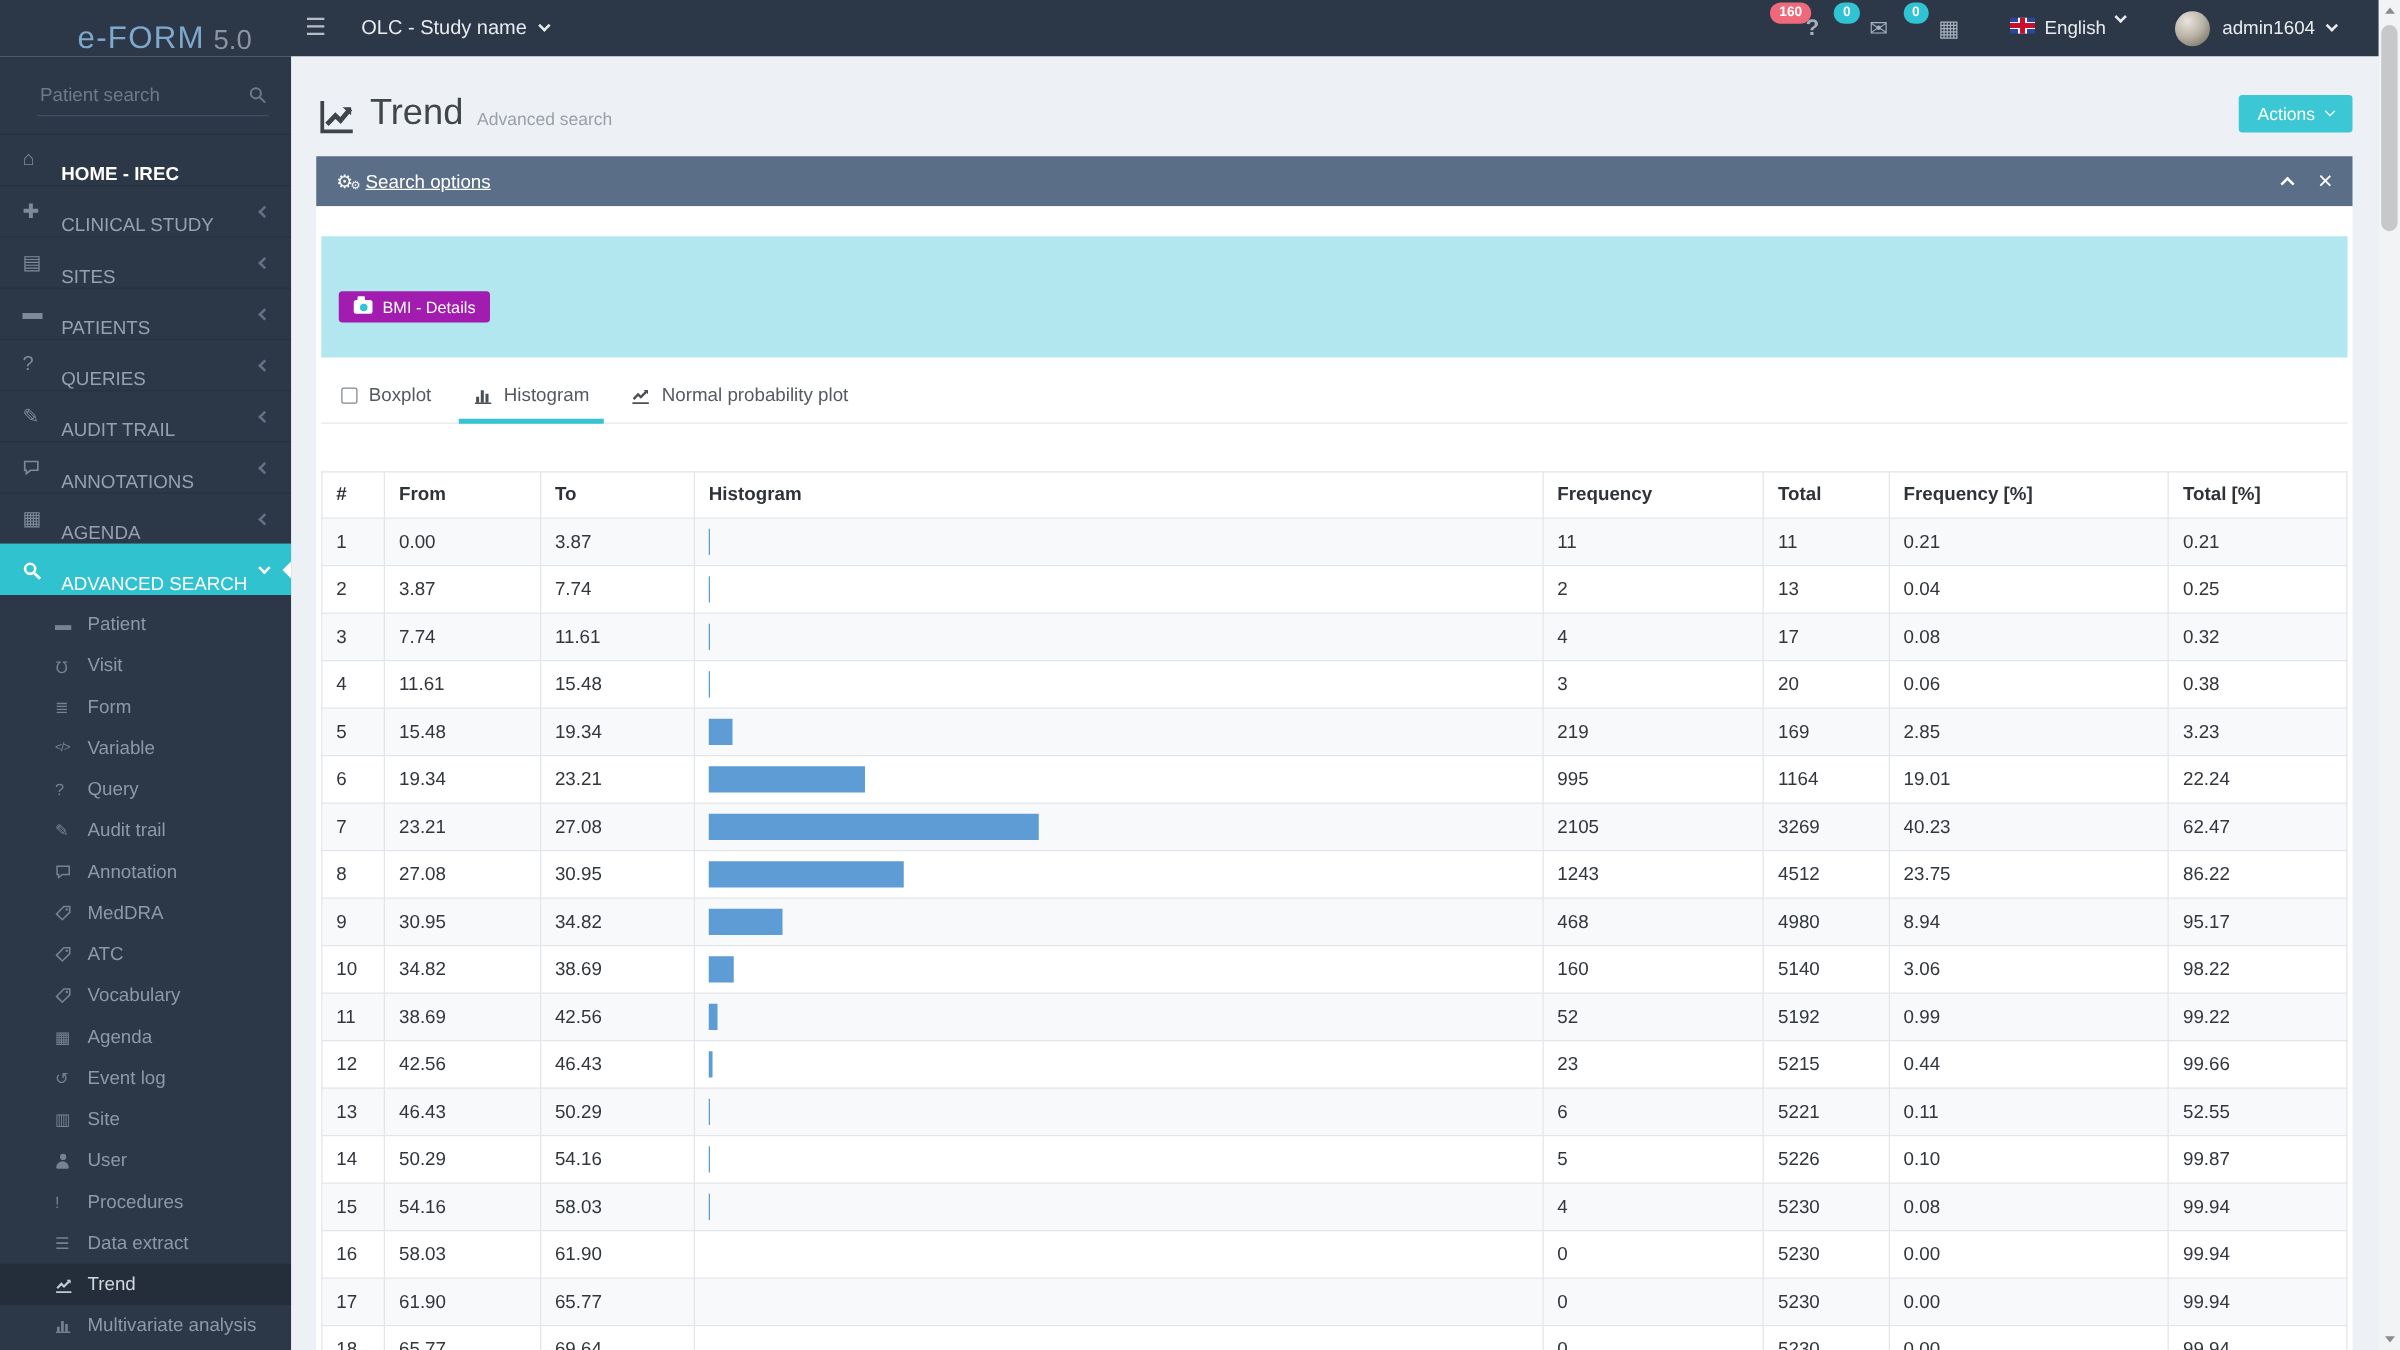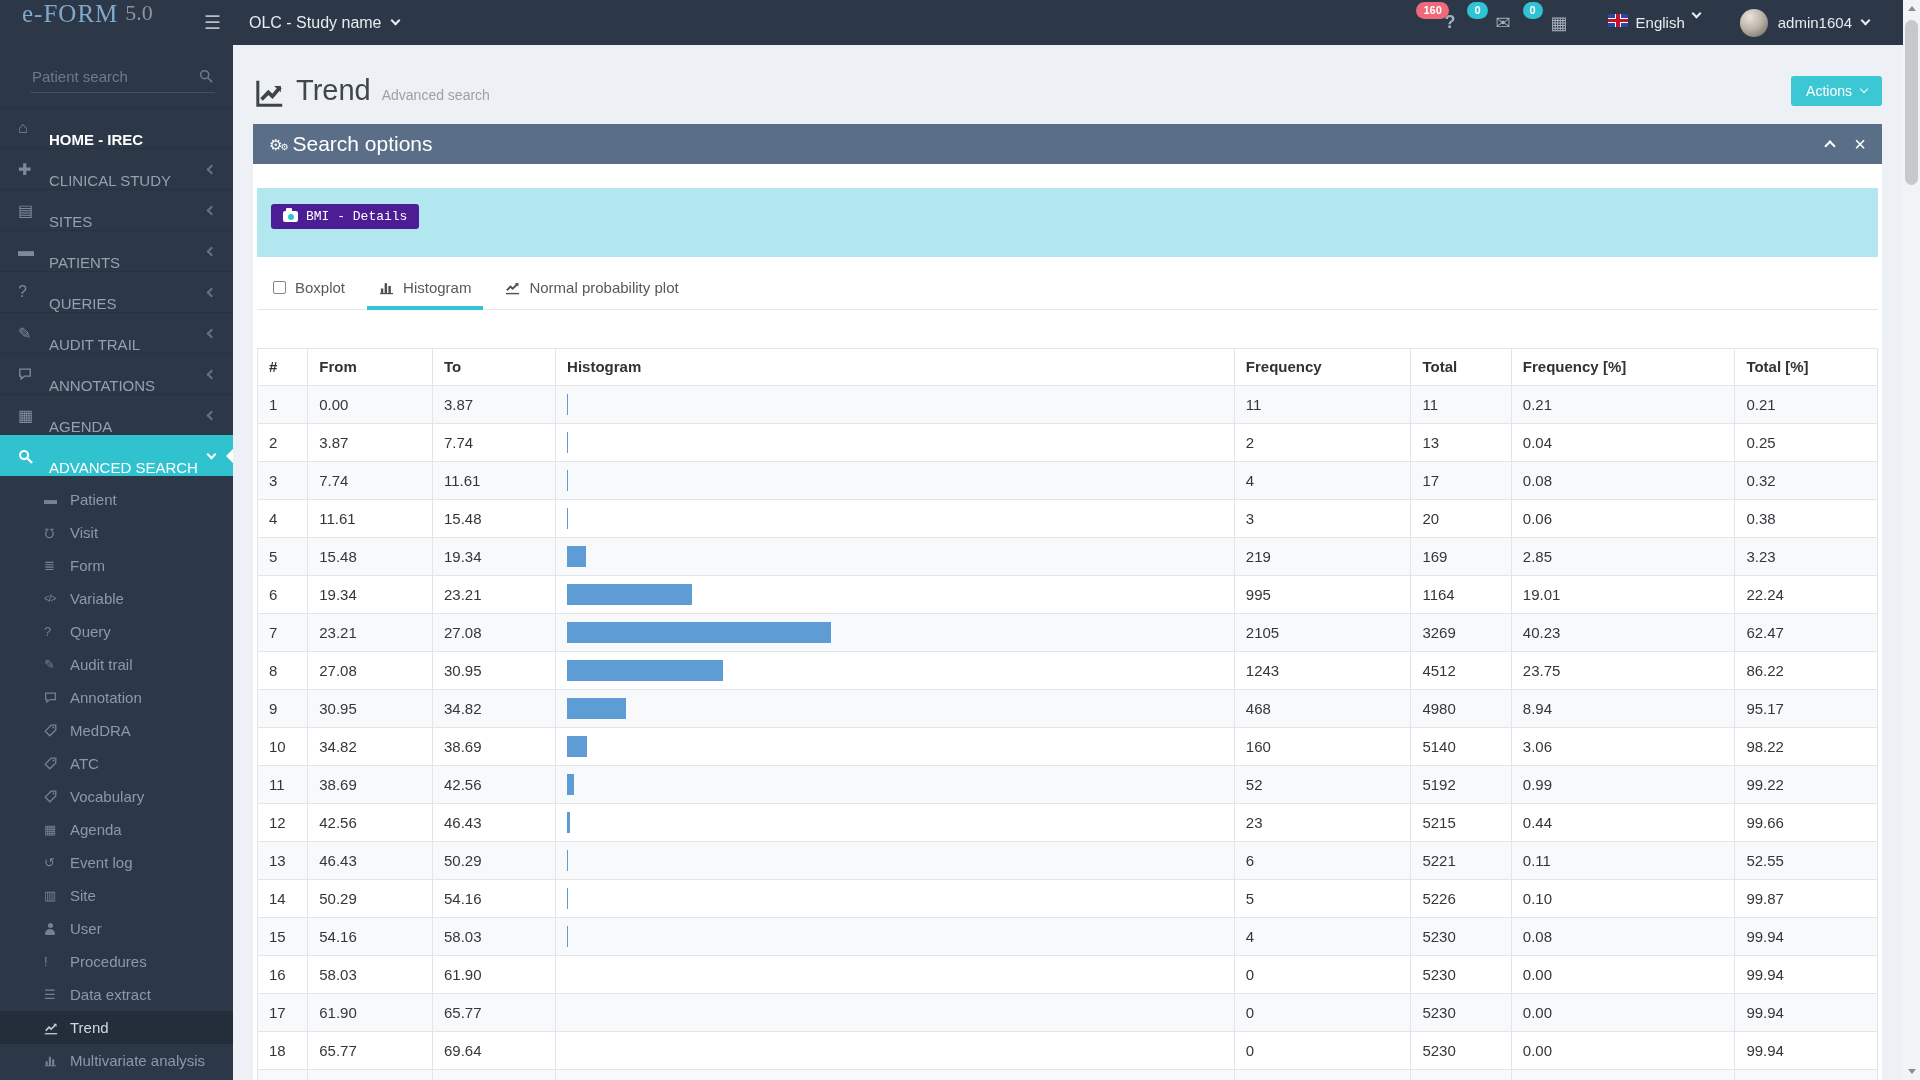--- a/index.html
+++ b/index.html
@@ -4,22 +4,22 @@
 <style>
   * { box-sizing: border-box; margin: 0; padding: 0; }
   html,body { width:1920px; height:1080px; overflow:hidden; }
   body {
     font-family: "Liberation Sans", sans-serif;
     background:#edf0f4; position:relative; color:#333;
   }
   
   .navbar { position:absolute; top:0; left:0; width:1903px; height:45px; background:#2c3847;
             display:flex; align-items:center; z-index:5; }
-  .logo { width:233px; height:45px; position:relative; display:flex; align-items:flex-start; padding-left:22px;
-          font-family:Liberation Serif, serif; }
+  .logo { width:233px; height:45px; position:relative; display:flex; align-items:flex-end; padding-left:22px;
+          font-family:Liberation Sans, sans-serif;margin-left:40px; }
   .logo .brand { color:#7fa8cd; font-size:25px; letter-spacing:1px; }
   .logo .ver { color:#8d94a0; font-size:22px; margin-left:7px; }
   .hamburger { position:absolute; right:12px; top:12px; color:#b7bec8; font-size:19px; line-height:21px; cursor:pointer; }
   .study { color:#e8ebef; font-size:16px; margin-left:16px; display:flex; align-items:center; gap:10px; cursor:pointer; }
   .chev { display:inline-block; width:7px; height:7px; border-right:2px solid currentColor; border-bottom:2px solid currentColor; }
   .chev.down  { transform:rotate(45deg); margin-top:-4px; }
   .chev.left  { transform:rotate(135deg); }
   .chev.up    { transform:rotate(-135deg); margin-top:4px; }
   .nav-right { margin-left:auto; display:flex; align-items:center; gap:40px; padding-right:34px; }
   .nav-ic { position:relative; color:#a7b0bc; font-size:18px; cursor:pointer; }
@@ -79,28 +79,28 @@
   .title-ic { color:#3e444a; margin-top:5px; }
   h1.page-title { font-size:29px; font-weight:400; color:#41464b; margin:0 11px 0 11px; line-height:34px; }
   .page-sub { font-size:14px; color:#9ba0a6; margin-top:14px; }
   .actions-btn { margin-left:auto; margin-top:3px; background:#3bc7d4; color:#fff; border:none; border-radius:3px;
                  font-size:14px; font-family:inherit; padding:7px 15px; display:flex; align-items:center; gap:9px; cursor:pointer; }
   .actions-btn .chev { width:6px; height:6px; border-width:1.5px; }
   .panel { margin:0 21px 0 20px; }
   .panel-head { height:40px; background:#5b6e88; color:#fff; display:flex; align-items:center; padding:0 16px; }
   .gears { position:relative; margin-right:10px; font-size:15px; line-height:15px; }
   .gears .g2 { position:absolute; right:-6px; bottom:-3px; font-size:9px; }
-  .panel-title { font-size:21px; }
+  .panel-title { font-size:15px;text-decoration:underline; }
   .panel-tools { margin-left:auto; display:flex; align-items:center; gap:20px; }
   .panel-tools .chev.up { width:8px; height:8px; cursor:pointer; }
   .close-x { font-size:20px; line-height:18px; cursor:pointer; }
   .panel-body { background:#fff; padding:24px 4px 60px 4px; min-height:860px; }
   .banner { background:#b2e7f0; padding:16px 14px 28px 14px; }
-  .var-btn { background:#4c1d95; color:#fff; border:none; border-radius:3px; font-size:13px; font-family:Liberation Mono, monospace;
-             padding:5px 12px; display:inline-flex; align-items:center; gap:8px; cursor:pointer; }
+  .var-btn { background:#a21caf; color:#fff; border:none; border-radius:3px; font-size:13px; font-family:Liberation Sans, sans-serif;
+             padding:5px 12px; display:inline-flex; align-items:center; gap:8px; cursor:pointer;margin-top:28px; }
   .camera { width:15px; height:11px; background:#fff; border-radius:2px; position:relative; display:inline-block; }
   .camera::before { content:""; position:absolute; top:-3px; left:3px; width:6px; height:3px; background:#fff; border-radius:1px 1px 0 0; }
   .camera::after { content:""; position:absolute; top:2.5px; left:4.5px; width:6px; height:6px; border-radius:50%; background:#2fc5d4; }
   .tabs { display:flex; gap:10px; margin-top:12px; border-bottom:1px solid #e4e6e9; padding:0 4px; }
   .tab { display:flex; align-items:center; gap:9px; padding:10px 12px 13px 12px; font-size:15px; color:#555a60;
          position:relative; cursor:pointer; }
   .tab .cbx { width:13px; height:13px; border:1px solid #80868d; border-radius:2px; display:inline-block; }
   .tab.active::after { content:""; position:absolute; left:0; right:0; bottom:-1px; height:4px; background:#35c4d3; }
   .tab svg { color:#4a5056; }
   .table-wrap { margin-top:38px; }

